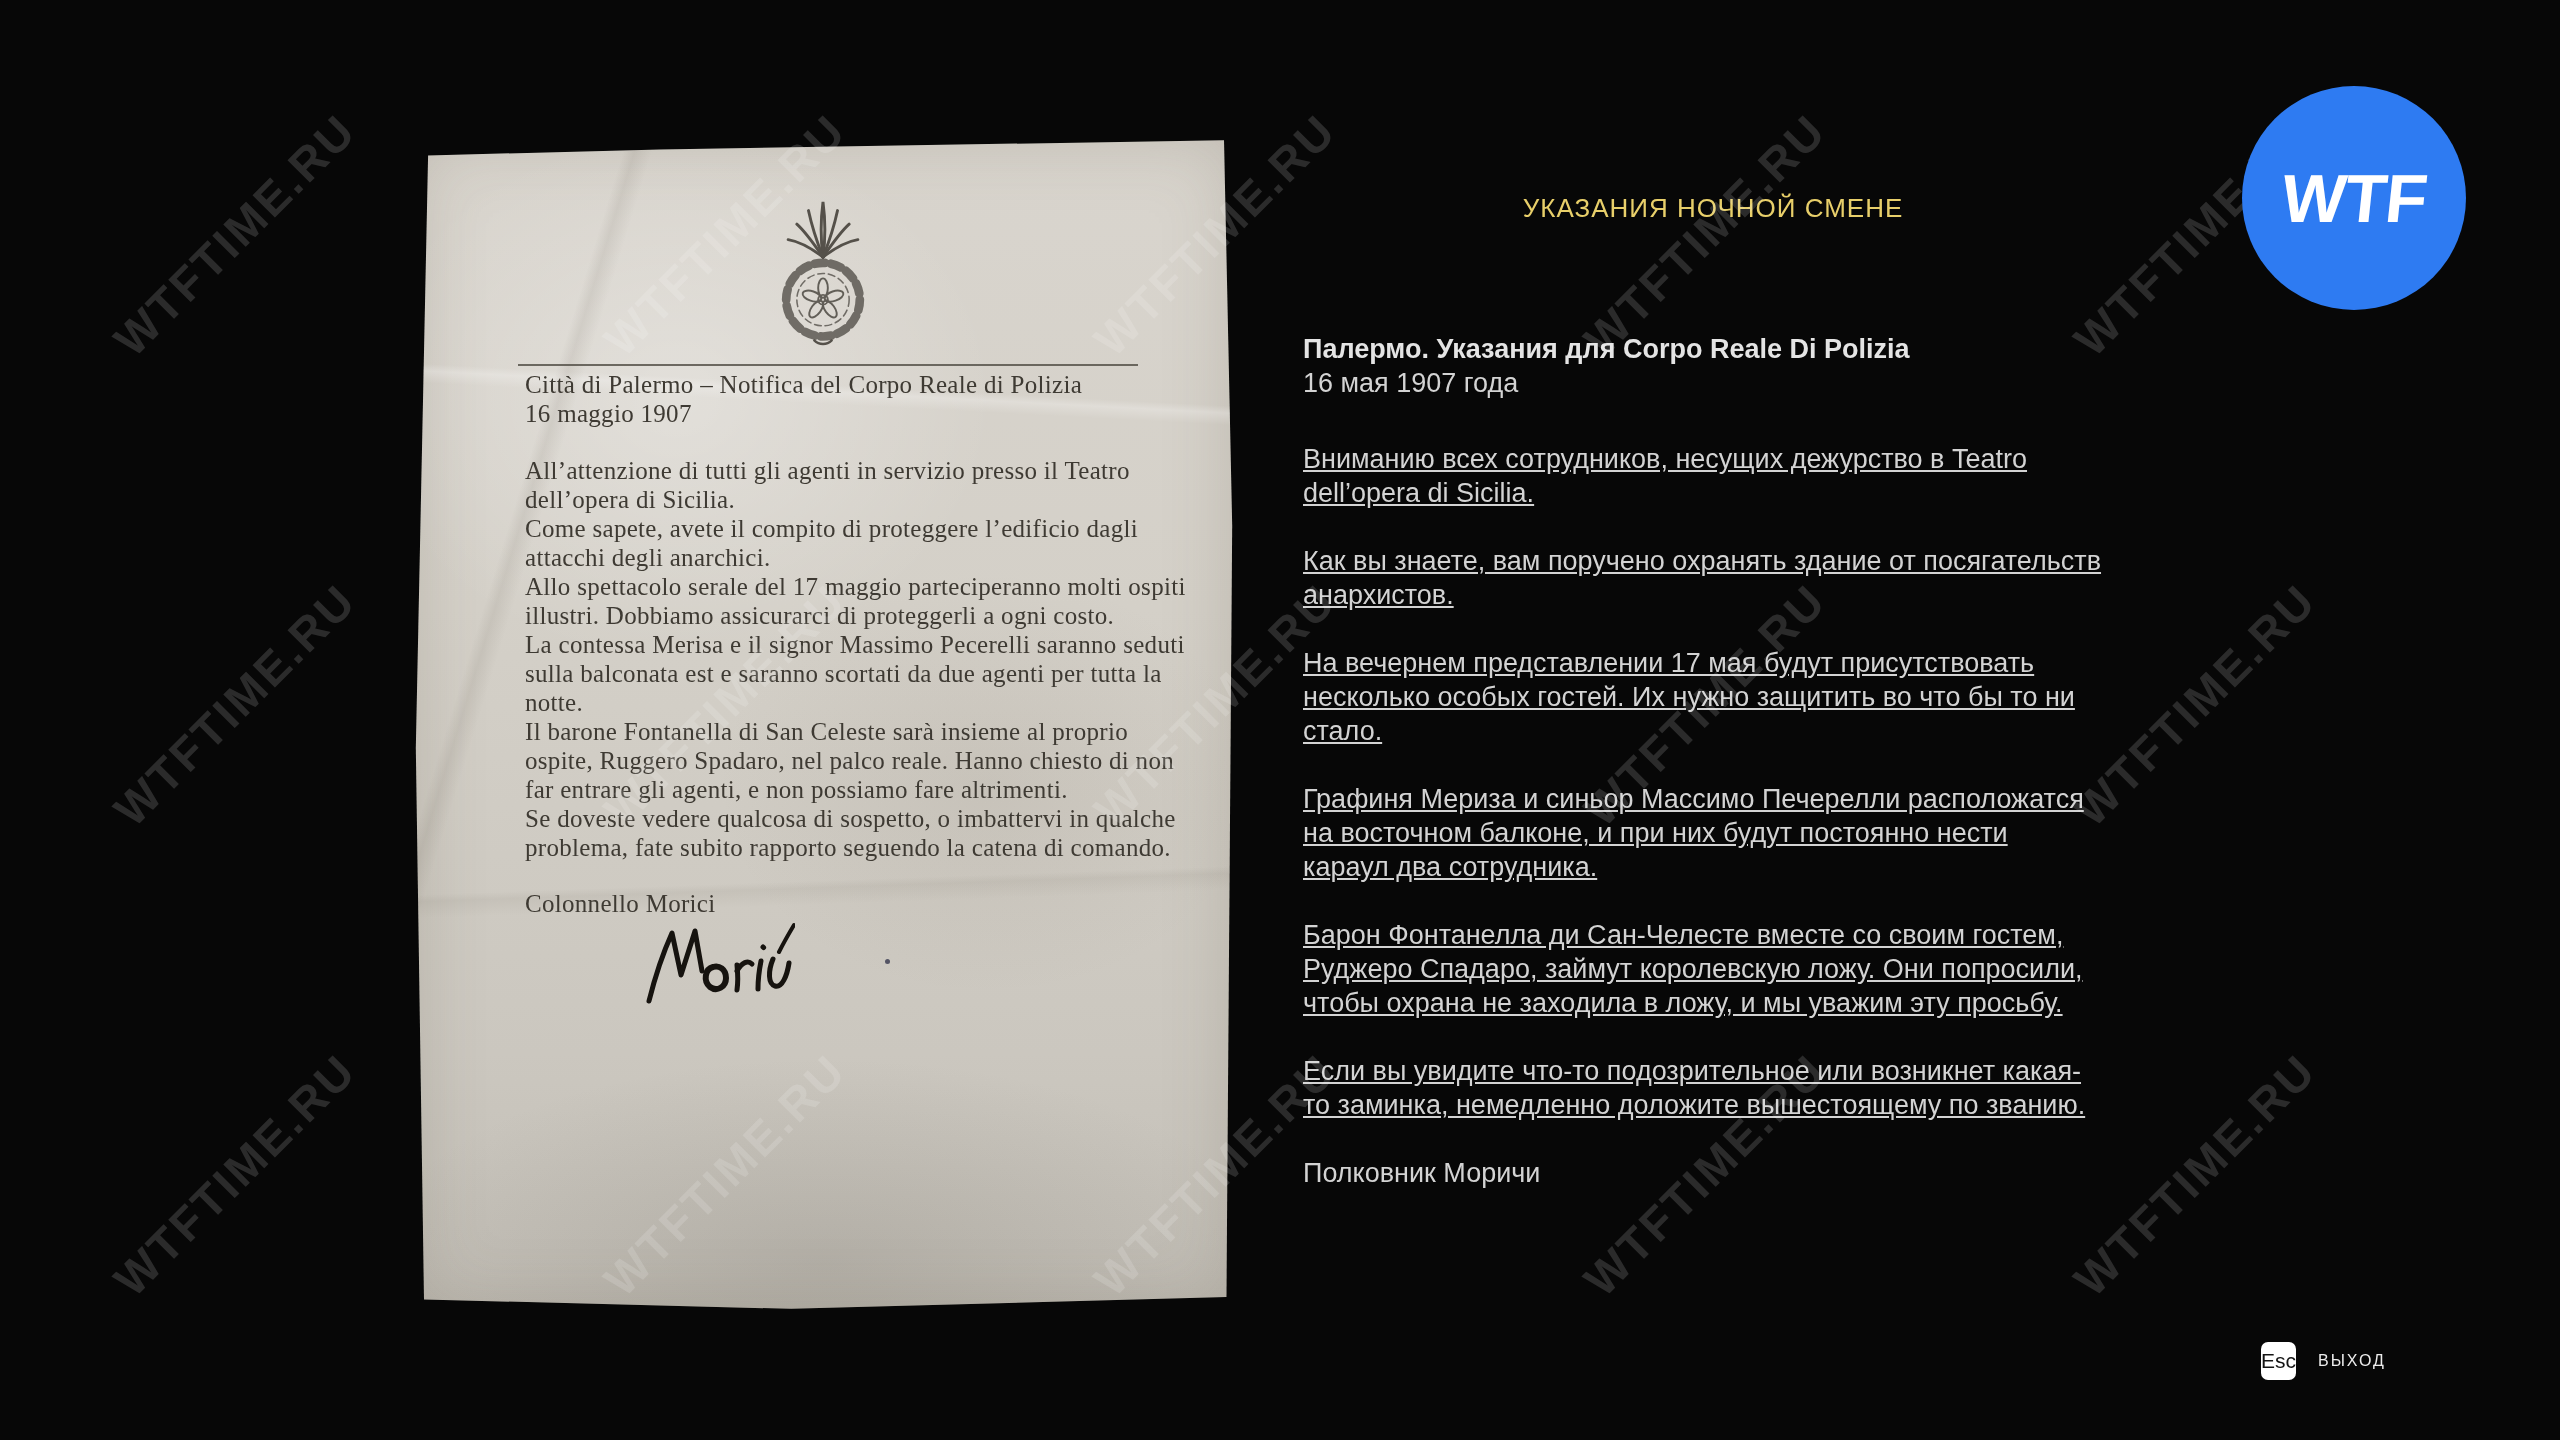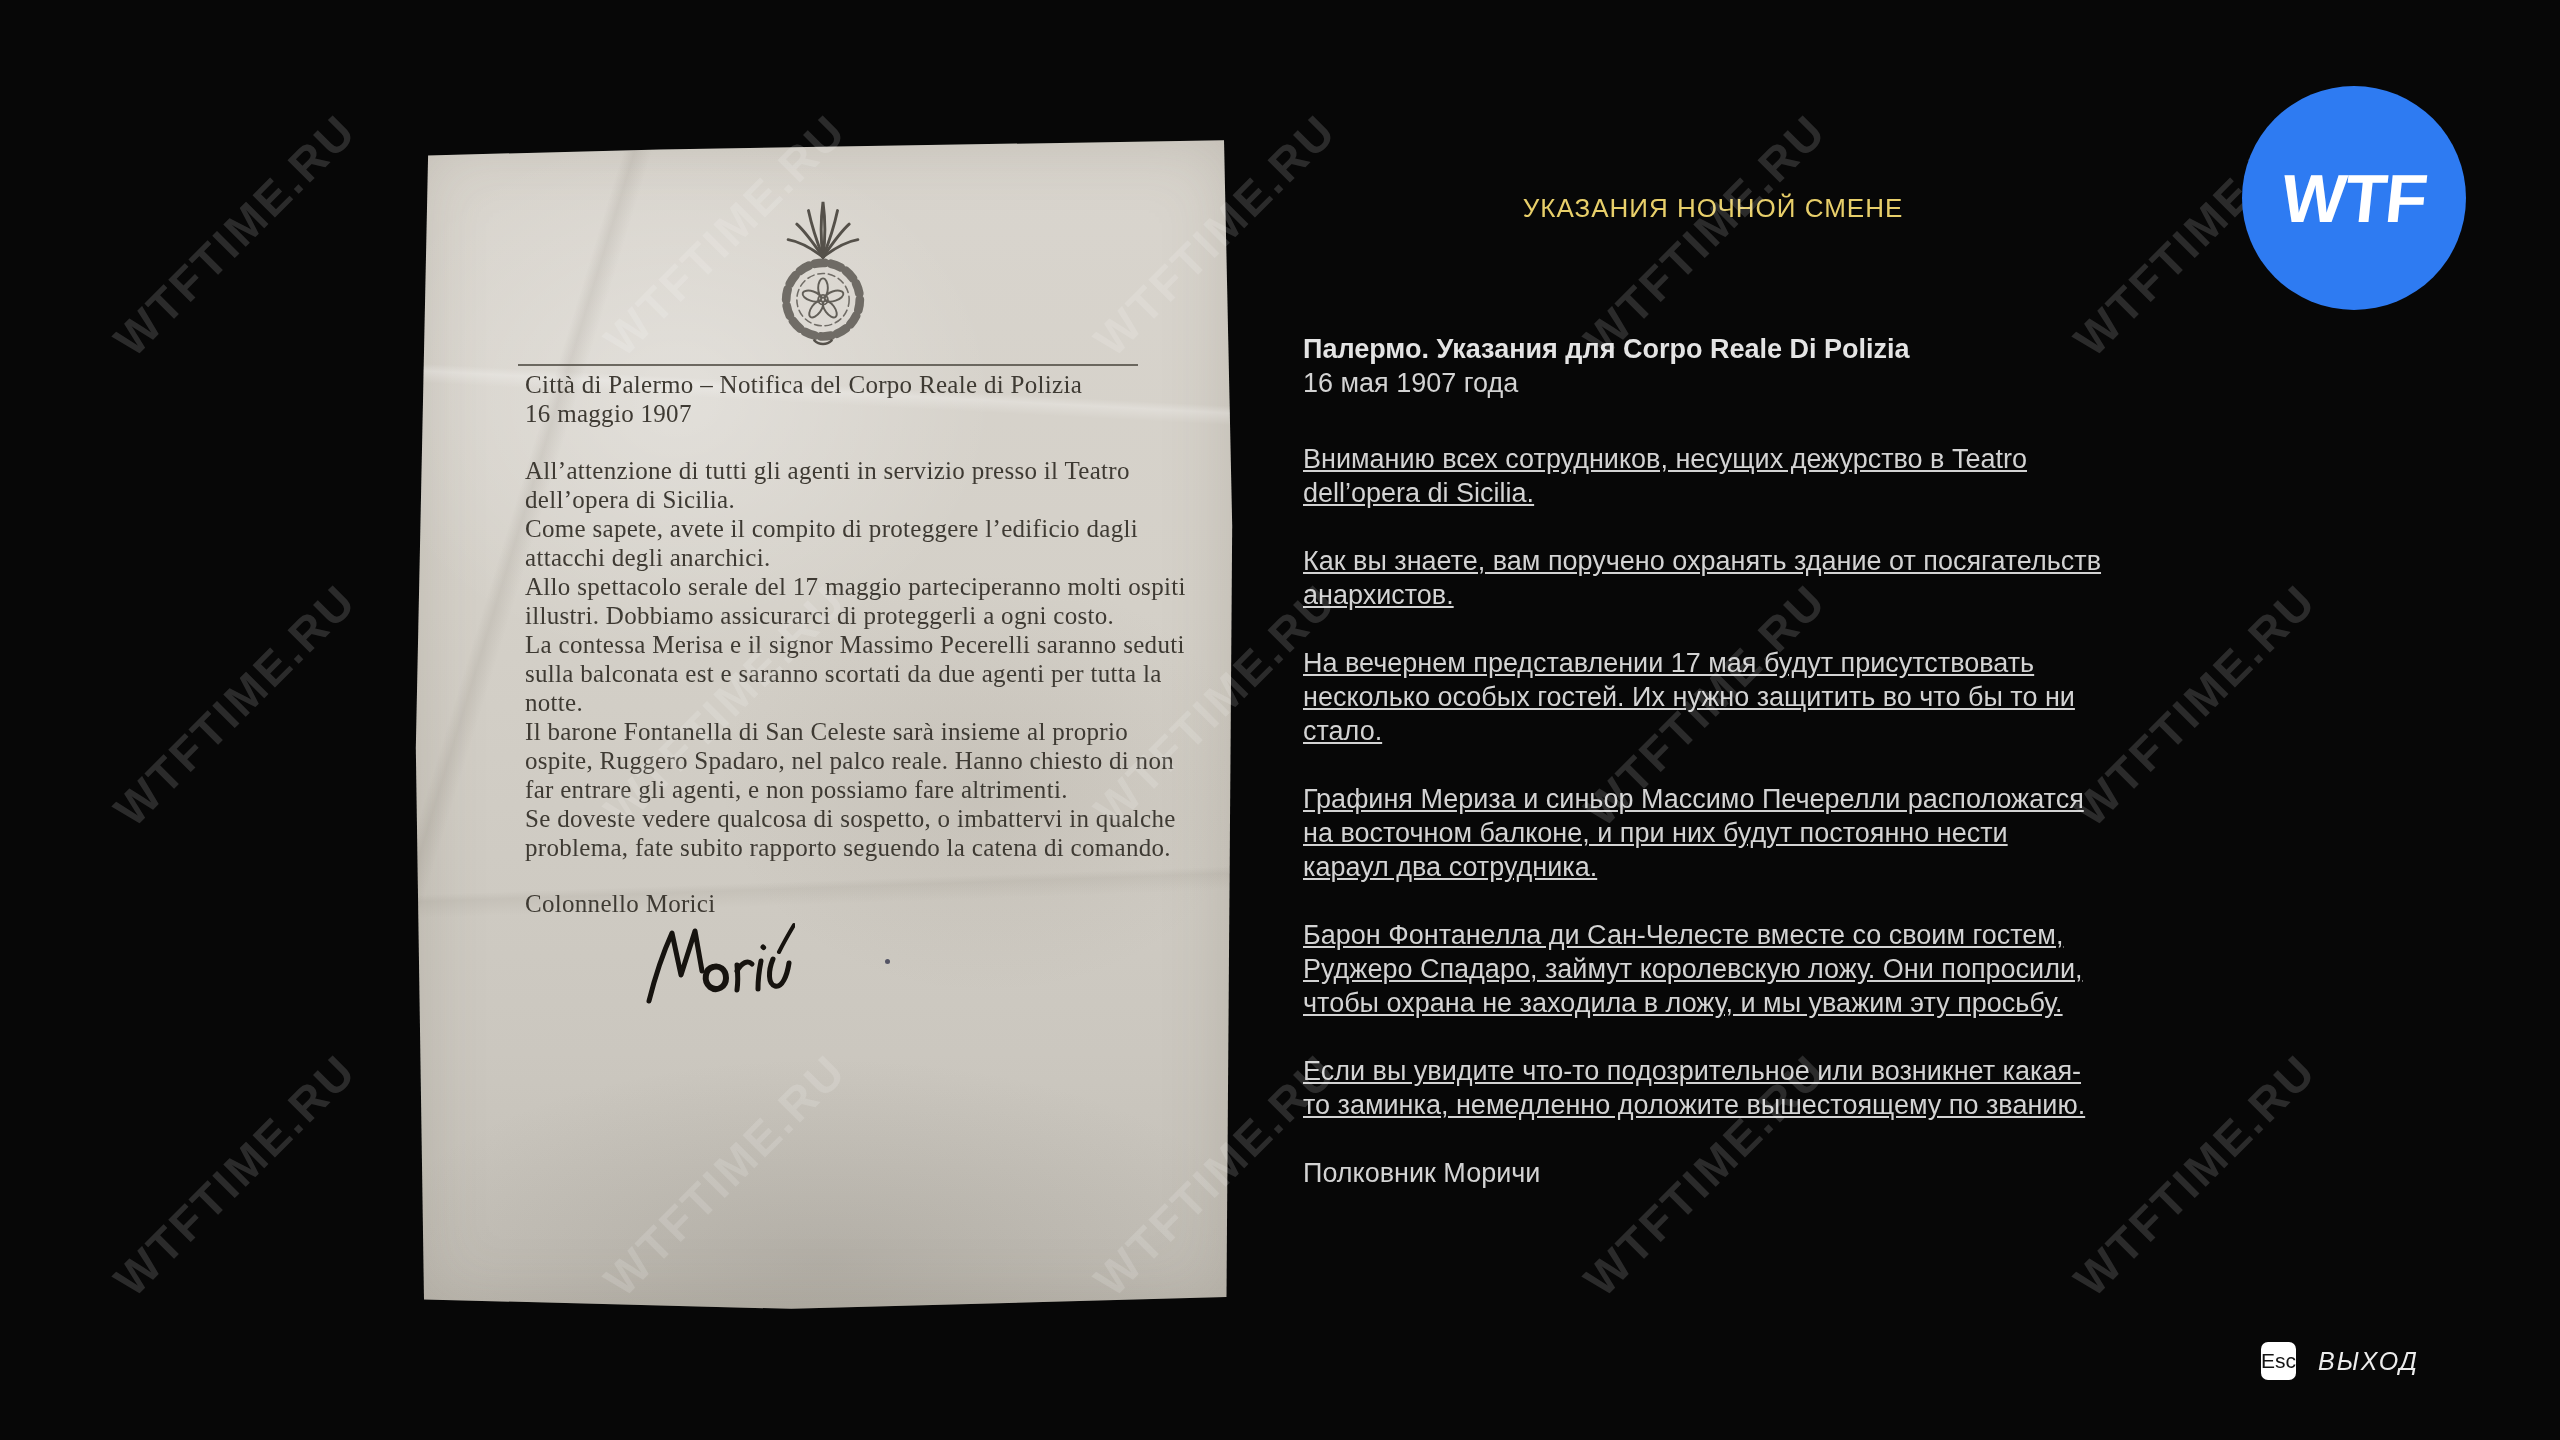--- a/index.html
+++ b/index.html
@@ -79,21 +79,21 @@
 
   
   .footer{
     position:absolute;left:2261px;top:1342px;display:flex;align-items:center;gap:22px;z-index:10;
   }
   .esc-key{
     background:#ffffff;color:#141414;border-radius:7px;
     font-size:21px;line-height:38px;height:38px;padding:0 0;
     display:inline-block;font-family:"Liberation Sans",sans-serif;
   }
-  .exit-label{color:#ececec;font-size:25px;letter-spacing:2px;font-style:italic;}
+  .exit-label{color:#ececec;font-size:16px;letter-spacing:2px;}
 </style>
 </head>
 <body>
 
 <div class="paper">
 
   <svg class="crest" viewBox="0 0 110 160" fill="none" stroke="#3f3b34" stroke-width="3" stroke-linecap="round">
 
     <path d="M55,62 C52,40 53,20 55,5 C57,20 58,40 55,62"></path>
     <path d="M55,62 C47,42 43,28 40,14"></path>

